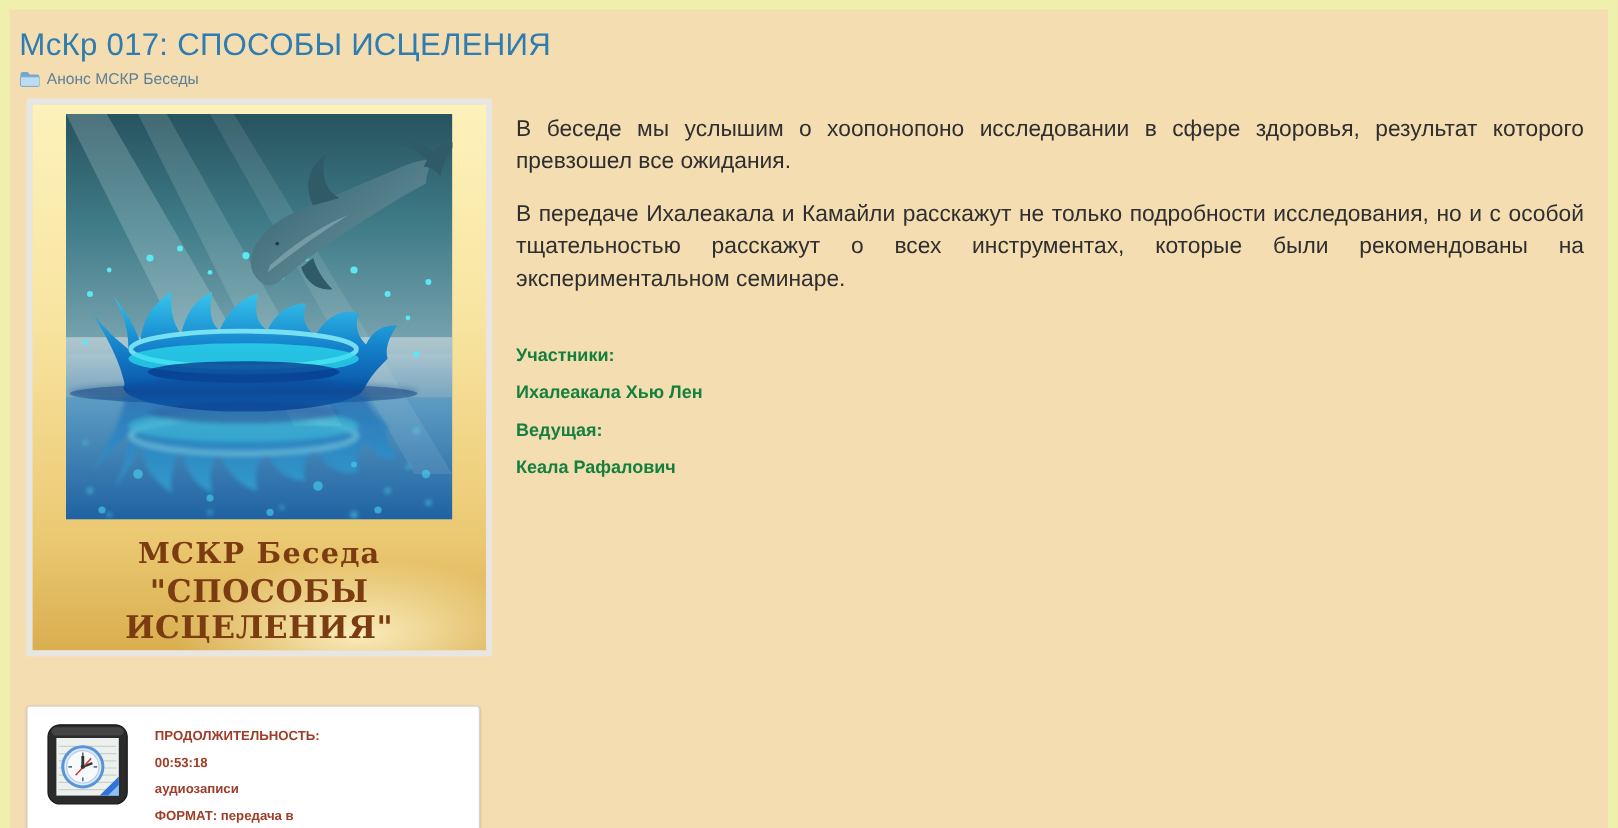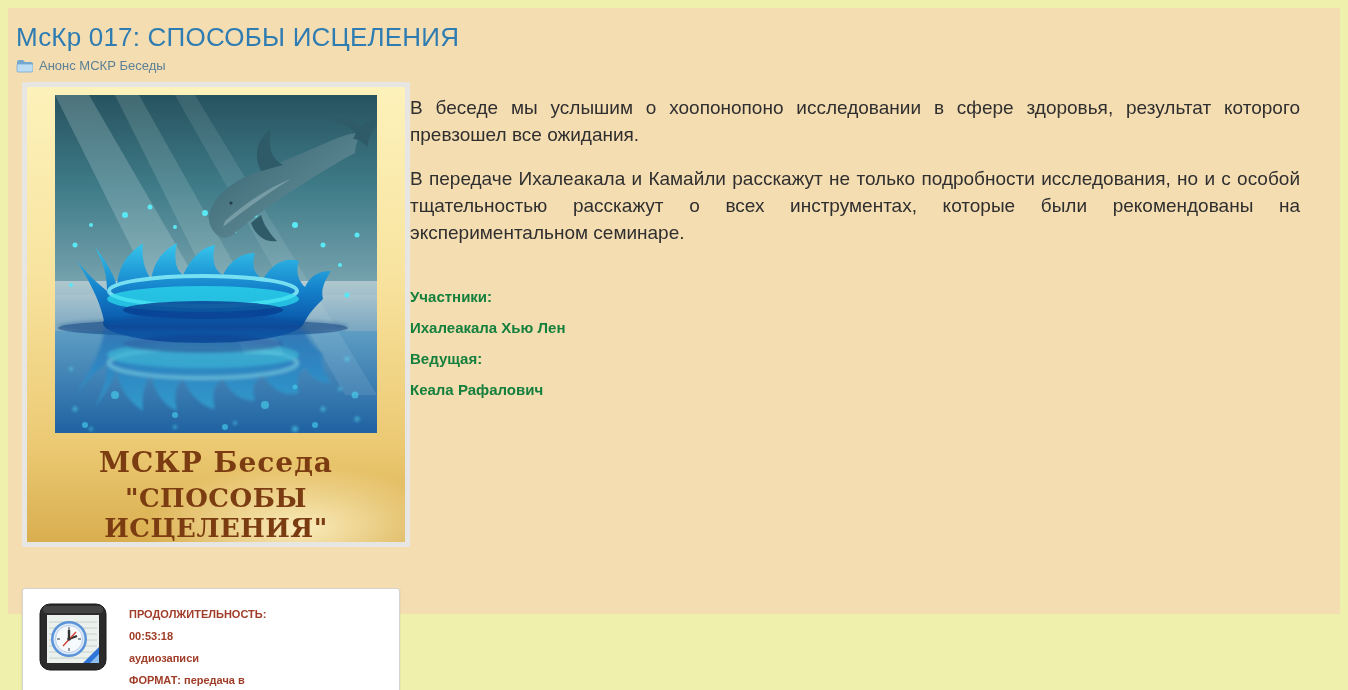--- a/index.html
+++ b/index.html
@@ -2,21 +2,21 @@
 <html><head>
 <meta charset="utf-8">
 <style>
   html,body{margin:0;padding:0;}
   body{
     width:1348px;height:690px;overflow:hidden;position:relative;
     background:#eef0ab;
     font-family:"Liberation Sans",sans-serif;
   }
   .content{
-    position:absolute;left:8px;top:8px;width:1332px;height:606px;
+    position:absolute;left:8px;top:8px;width:1332px;height:682px;
     background:#f5ddb2;
   }
   
   .page-title{
     position:absolute;left:8px;top:14px;margin:0;
     font-size:26px;font-weight:400;color:#2e7cb1;letter-spacing:0.2px;
   }
   .category-row{
     position:absolute;left:8px;top:50px;display:flex;align-items:center;gap:6px;
   }
@@ -29,30 +29,30 @@
     position:absolute;left:14px;top:74px;width:388px;height:465px;box-sizing:border-box;
     border:5px solid #e7e6e3;
     background:
       radial-gradient(ellipse 220px 90px at 72% 97%, rgba(255,246,205,0.85), rgba(255,246,205,0) 70%),
       linear-gradient(180deg,#fdf2bb 0%,#f8e4a0 40%,#ecca74 78%,#d9ae4f 100%);
   }
   .poster-photo{display:block;margin:8px auto 0 auto;}
   .poster-caption1{
     margin-top:13px;text-align:center;
     font-family:"DejaVu Serif",serif;font-weight:bold;
-    font-size:28px;color:#7b3c12;letter-spacing:1px;
+    font-size:24px;color:#7b3c12;letter-spacing:1px;
   }
   .poster-caption2{
     margin-top:4px;text-align:center;
     font-family:"DejaVu Serif",serif;font-weight:bold;
     font-size:26px;color:#7b3c12;letter-spacing:0.5px;
   }
   
   .article{
-    position:absolute;left:402px;top:86px;width:890px;
+    position:absolute;left:422px;top:86px;width:890px;
     color:#2f2f2f;
   }
   .article p.body-par{
     margin:0 0 17px 0;font-size:19px;line-height:27px;text-align:justify;
   }
   .article p.body-par.gap-before{margin-top:24px;}
   .people{margin-top:42px;}
   .people p{
     margin:0 0 13px 0;font-size:15px;font-weight:bold;color:#15803d;line-height:18px;
   }

